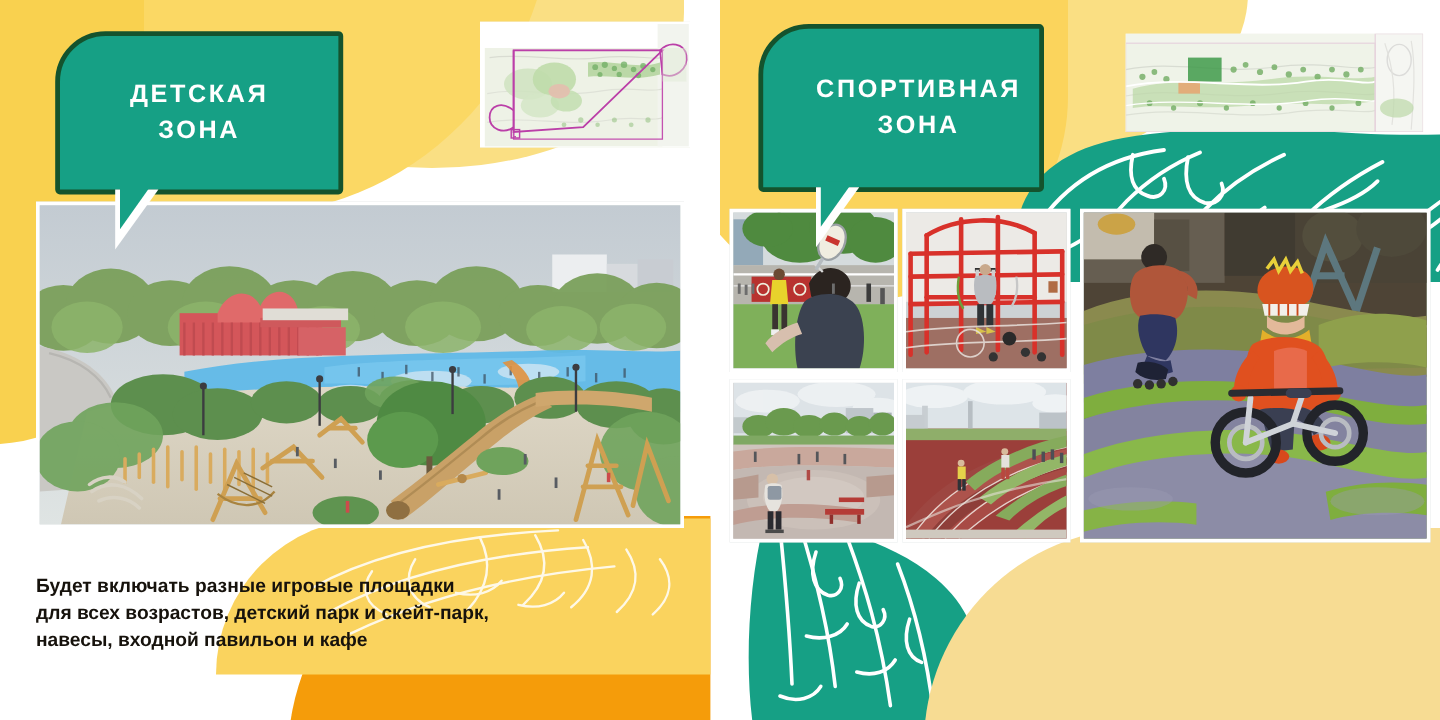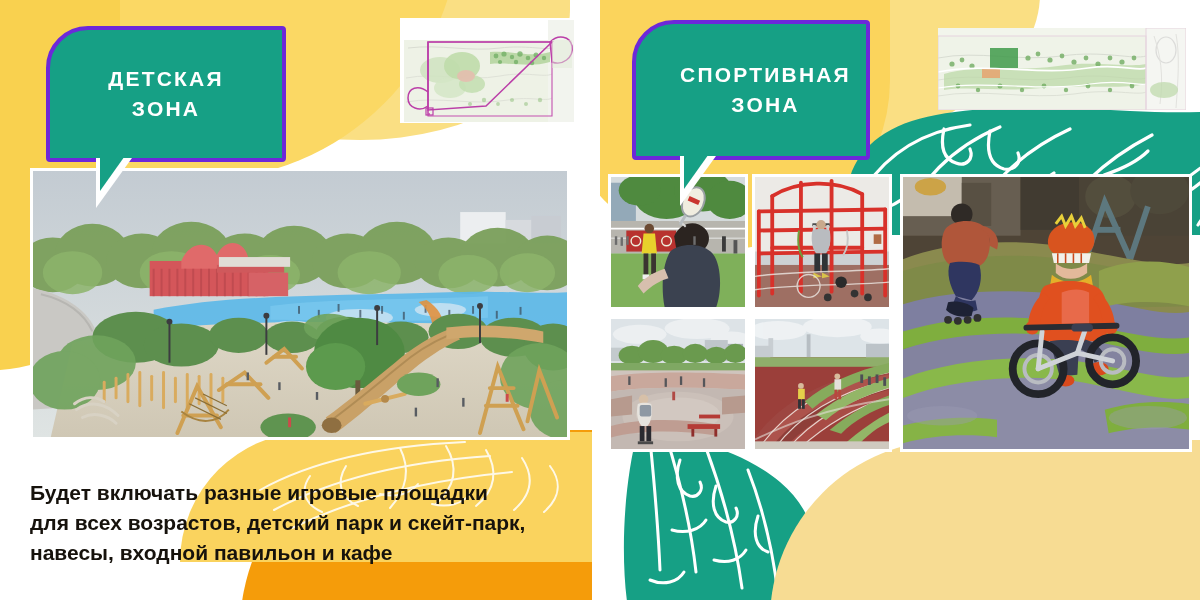--- a/index.html
+++ b/index.html
@@ -63,21 +63,21 @@
   .green-leaf-top {
     position:absolute; left:240px; top:105px; width:400px; height:130px;
   }
   .green-leaf-bottom {
     position:absolute; left:20px; top:430px; width:230px; height:190px;
   }
 
   
   .bubble {
     position:absolute; background:#16a085;
-    border:4px solid #6d28d9;
+    border:4px solid #14532d;
     border-radius: 42px 4px 4px 4px;
     display:flex; align-items:center; justify-content:center;
     text-align:center;
     z-index: 40;
   }
   .bubble .btxt {
     color:#ffffff; font-weight:700; letter-spacing:2.2px;
     line-height:1.42; font-size:21px;
     text-transform: uppercase;
     padding: 0 10px;
@@ -107,21 +107,21 @@
 
   
   .mapthumb { position:absolute; overflow:hidden; z-index: 30; background:#f4f6ef; }
 
   
   .caption {
     position:absolute; z-index:50;
     font-weight:700; color:#16120c;
     line-height:1.42; white-space:pre-line;
   }
-  #caption-left  { left:30px;  top:478px; font-size:21px; }
+  #caption-left  { left:30px;  top:478px; font-size:16px; }
 </style>
 </head>
 <body>
 
 <div class="stage">
 
   <div class="panel" id="panel-left">
 
     <div class="blob-yellow-topright"></div>
     <div class="blob-yellow-top"></div>

